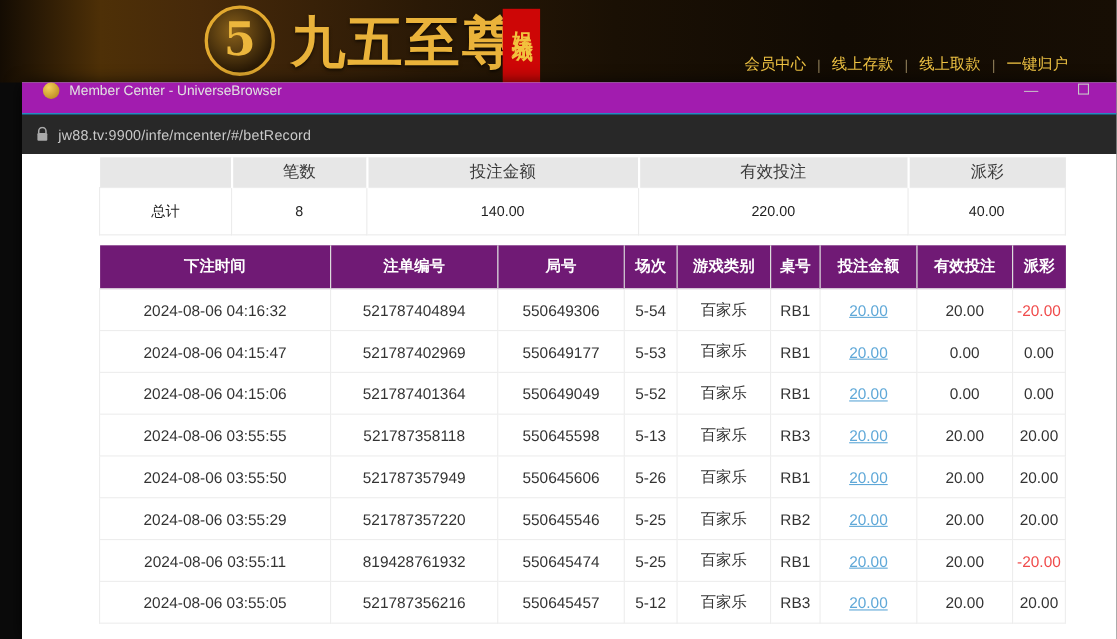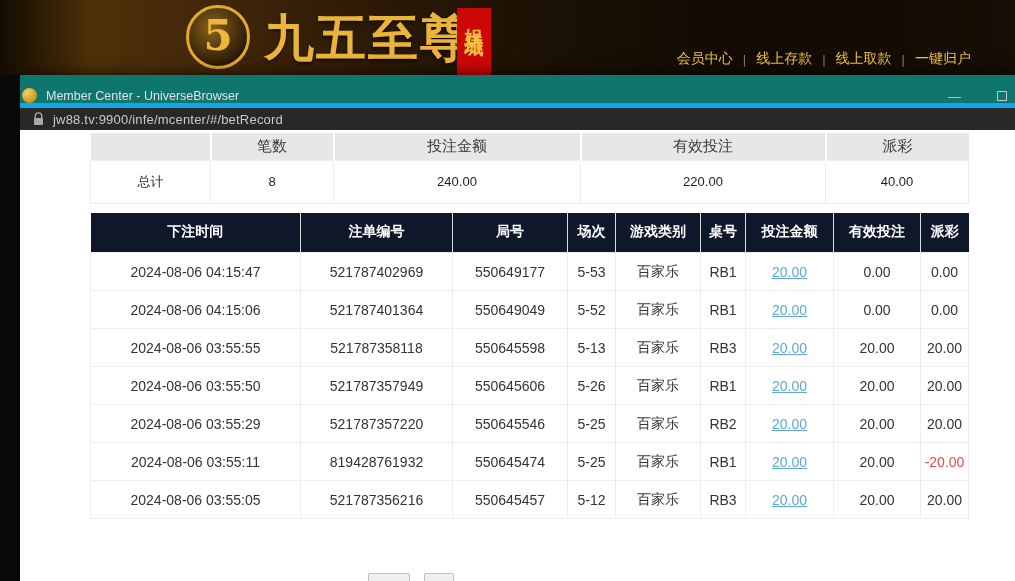--- a/index.html
+++ b/index.html
@@ -46,35 +46,35 @@
   }
   .top-nav a { color:#eec243; text-decoration:none; cursor:pointer; }
   .top-nav .sep { color:#8a7a55; font-size:13px; }
 
   
   .window {
     position:absolute; left:20px; top:75px; width:995px; height:506px;
     background:#fff; box-shadow:0 0 14px rgba(0,0,0,.75);
   }
   .titlebar {
-    height:28px; background:#0f766e;
-    display:flex; align-items:flex-end; padding:0 2px;
+    height:28px; background:#a21caf;
+    display:flex; align-items:flex-start; padding:0 19px;
   }
   .win-icon {
     width:15px; height:15px; border-radius:50%;
     background:radial-gradient(circle at 35% 30%, #f5d05a, #b07d15);
     display:inline-block; flex:0 0 auto;
   }
   .win-title { color:#e2e2e2; font-size:12.5px; margin-left:9px; }
   .controls { margin-left:auto; display:flex; align-items:center; gap:36px; padding-right:6px; }
   .ctrl { color:#c8c8c8; font-size:13px; cursor:pointer; line-height:1; }
   .max-box { width:10px; height:10px; border:1px solid #c8c8c8; display:inline-block; }
 
   .addressbar {
-    height:27px; background:#282828; border-top:5px solid #0ea5e9;
+    height:37px; background:#282828; border-top:1px solid #0ea5e9;
     display:flex; align-items:center; padding:0 13px;
   }
   .lock { display:inline-flex; align-items:center; }
   .url { color:#c9c9c9; font-size:13px; margin-left:9px; letter-spacing:.2px; }
 
   .content {
     position:relative; width:995px; height:451px;
     background:#fff; overflow:hidden;
   }
   .tables { position:absolute; left:70px; top:3px; }
@@ -88,21 +88,21 @@
   }
   .summary-table th.first { border-left:none; }
   .summary-table td {
     height:43px; background:#fff; text-align:center;
     font-size:13px; color:#1f1f1f; border:1px solid #ececec;
   }
 
   
   .bet-table { width:878px; margin-top:9px; }
   .bet-table th {
-    background:#0f172a; color:#ffffff; font-weight:bold; font-size:14px;
+    background:#701a75; color:#ffffff; font-weight:bold; font-size:14px;
     height:40px; text-align:center; border-left:1px solid #dcdcdc;
   }
   .bet-table th:first-child { border-left:none; }
   .bet-table td {
     height:38px; text-align:center; font-size:14px; color:#333;
     border:1px solid #ededed; background:#fff;
   }
   .bet-table td.link { color:#5fa8d8; text-decoration:underline; cursor:pointer; }
   .bet-table td.neg { color:#f04a4a; }
 
@@ -175,21 +175,21 @@
           <th>笔数</th>
               <th>投注金额</th>
               <th>有效投注</th>
               <th>派彩</th>
             </tr>
         </thead>
         <tbody>
           <tr>
             <td>总计</td>
             <td>8</td>
-            <td>240.00</td>
+            <td>140.00</td>
             <td>220.00</td>
             <td>40.00</td>
           </tr>
         </tbody>
       </table>
 
       <table class="bet-table">
         <colgroup>
           <col style="width:210px">
             <col style="width:152px">
@@ -209,20 +209,31 @@
               <th>场次</th>
               <th>游戏类别</th>
               <th>桌号</th>
               <th>投注金额</th>
               <th>有效投注</th>
               <th>派彩</th>
             </tr>
         </thead>
         <tbody>
             <tr>
+              <td>2024-08-06 04:16:32</td>
+              <td>521787404894</td>
+              <td>550649306</td>
+              <td>5-54</td>
+              <td>百家乐</td>
+              <td>RB1</td>
+              <td class="link">20.00</td>
+              <td>20.00</td>
+              <td class="neg">-20.00</td>
+            </tr>
+            <tr>
               <td>2024-08-06 04:15:47</td>
               <td>521787402969</td>
               <td>550649177</td>
               <td>5-53</td>
               <td>百家乐</td>
               <td>RB1</td>
               <td class="link">20.00</td>
               <td>0.00</td>
               <td>0.00</td>
             </tr>

